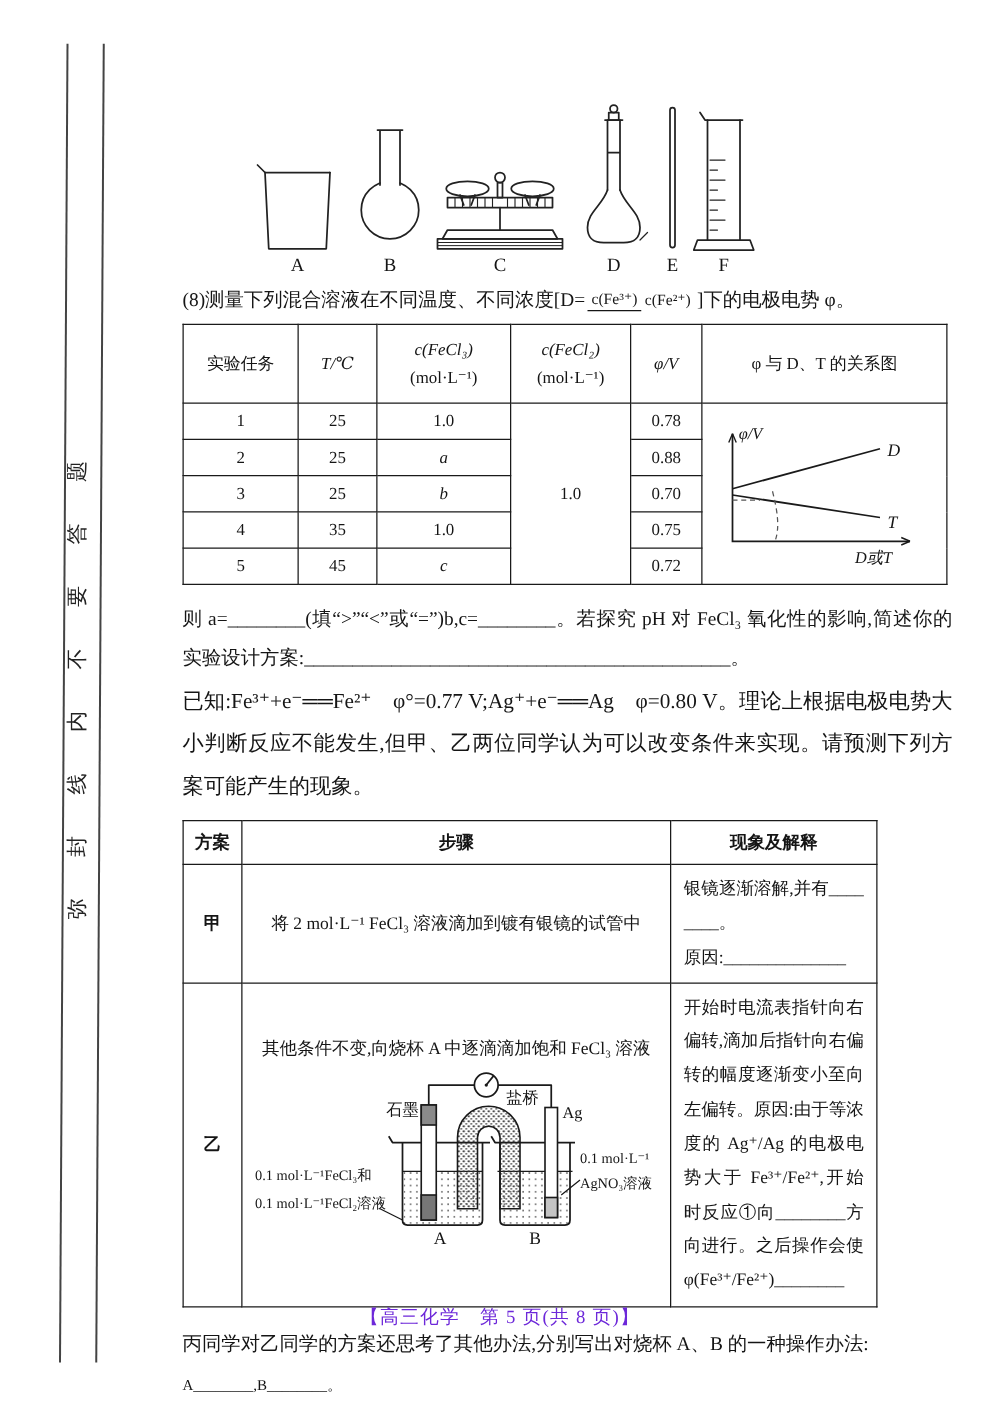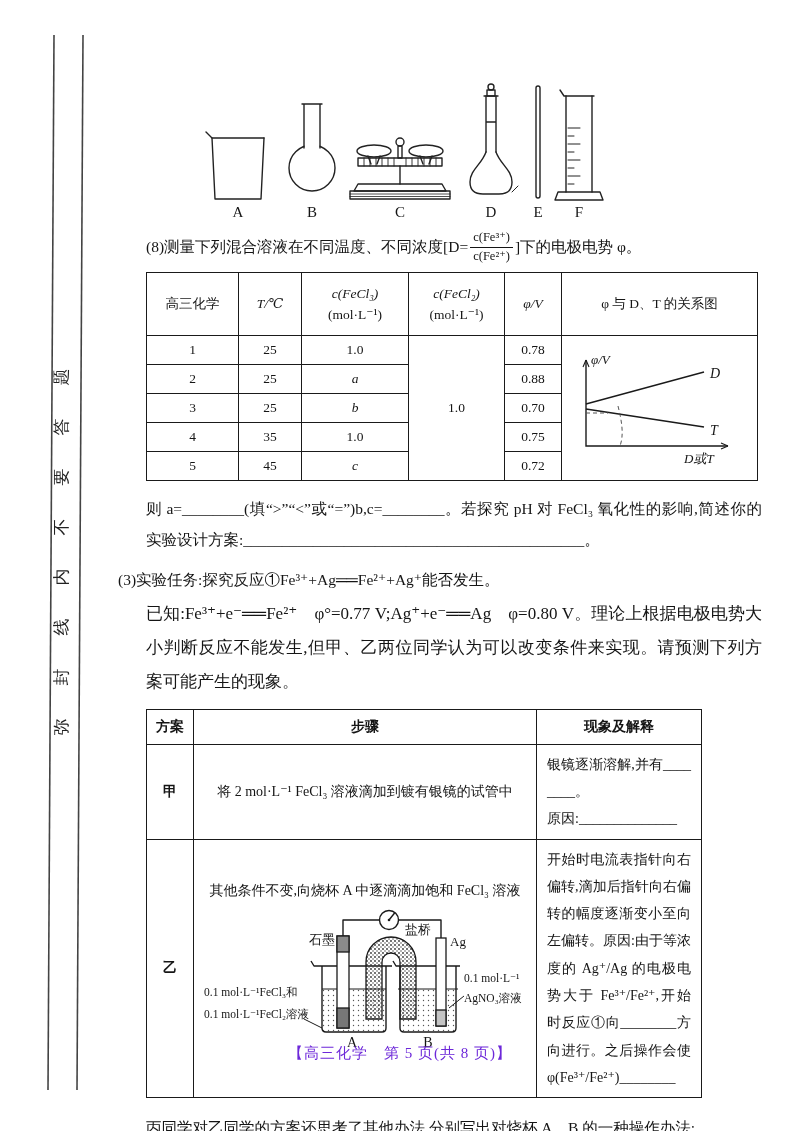--- a/index.html
+++ b/index.html
@@ -8,21 +8,21 @@
   
   .seal-svg{position:absolute;left:0;top:0;}
   .seal-char{position:absolute;left:51px;width:22px;height:22px;font-size:17px;
              color:#222;transform:rotate(-90deg);text-align:center;line-height:22px;}
   
   .content{position:absolute;left:118px;top:80px;width:644px;}
   .apparatus-wrap{margin-left:82px;}
   
   .q2-intro{margin-left:28px;margin-top:6px;display:flex;align-items:center;
             font-size:15.5px;white-space:nowrap;}
-  .frac{display:inline-flex;flex-direction:column;align-items:center;margin:0 2px;
+  .frac{display:inline-flex;align-items:center;margin:0 2px;
         font-size:12.5px;line-height:1.25;vertical-align:middle;}
   .frac .num{border-bottom:1.2px solid #151515;padding:0 3px 1px;}
   .frac .den{padding:1px 3px 0;}
   
   table{border-collapse:collapse;table-layout:fixed;}
   .t1{margin:8px 0 0 28px;width:612px;font-size:13.5px;}
   .t1 th,.t1 td{border:1.4px solid #1a1a1a;text-align:center;vertical-align:middle;
                 padding:2px 2px;font-weight:normal;}
   .t1 th{height:58px;line-height:1.6;}
   .t1 td{height:24px;}
@@ -143,21 +143,21 @@
       <colgroup>
           <col style="width:92px">
           <col style="width:63px">
           <col style="width:107px">
           <col style="width:96px">
           <col style="width:57px">
           <col>
         </colgroup>
       <tbody>
           <tr>
-        <th>高三化学</th>
+        <th>实验任务</th>
         <th class="italic">T/℃</th>
         <th>
           <div class="italic">c(FeCl₃)</div>
           <div>(mol·L⁻¹)</div>
         </th>
         <th>
           <div class="italic">c(FeCl₂)</div>
           <div>(mol·L⁻¹)</div>
         </th>
         <th class="italic">φ/V</th>
@@ -213,21 +213,20 @@
         <td>5</td>
         <td>45</td>
         <td class="italic">c</td>
         <td>0.72</td>
       </tr>
     </tbody>
       </table>
 
     <div class="fill-para">则 a=________(填“&gt;”“&lt;”或“=”)b,c=________。若探究 pH 对 FeCl₃ 氧化性的影响,简述你的实验设计方案:____________________________________________。</div>
 
-    <div class="q3-task">(3)实验任务:探究反应①Fe³⁺+Ag══Fe²⁺+Ag⁺能否发生。</div>
     <div class="q3-known">已知:Fe³⁺+e⁻══Fe²⁺　φ°=0.77 V;Ag⁺+e⁻══Ag　φ=0.80 V。理论上根据电极电势大小判断反应不能发生,但甲、乙两位同学认为可以改变条件来实现。请预测下列方案可能产生的现象。</div>
 
     <table class="t2">
       <colgroup>
           <col style="width:47px">
           <col style="width:343px">
           <col>
         </colgroup>
       <tbody>
           <tr>

